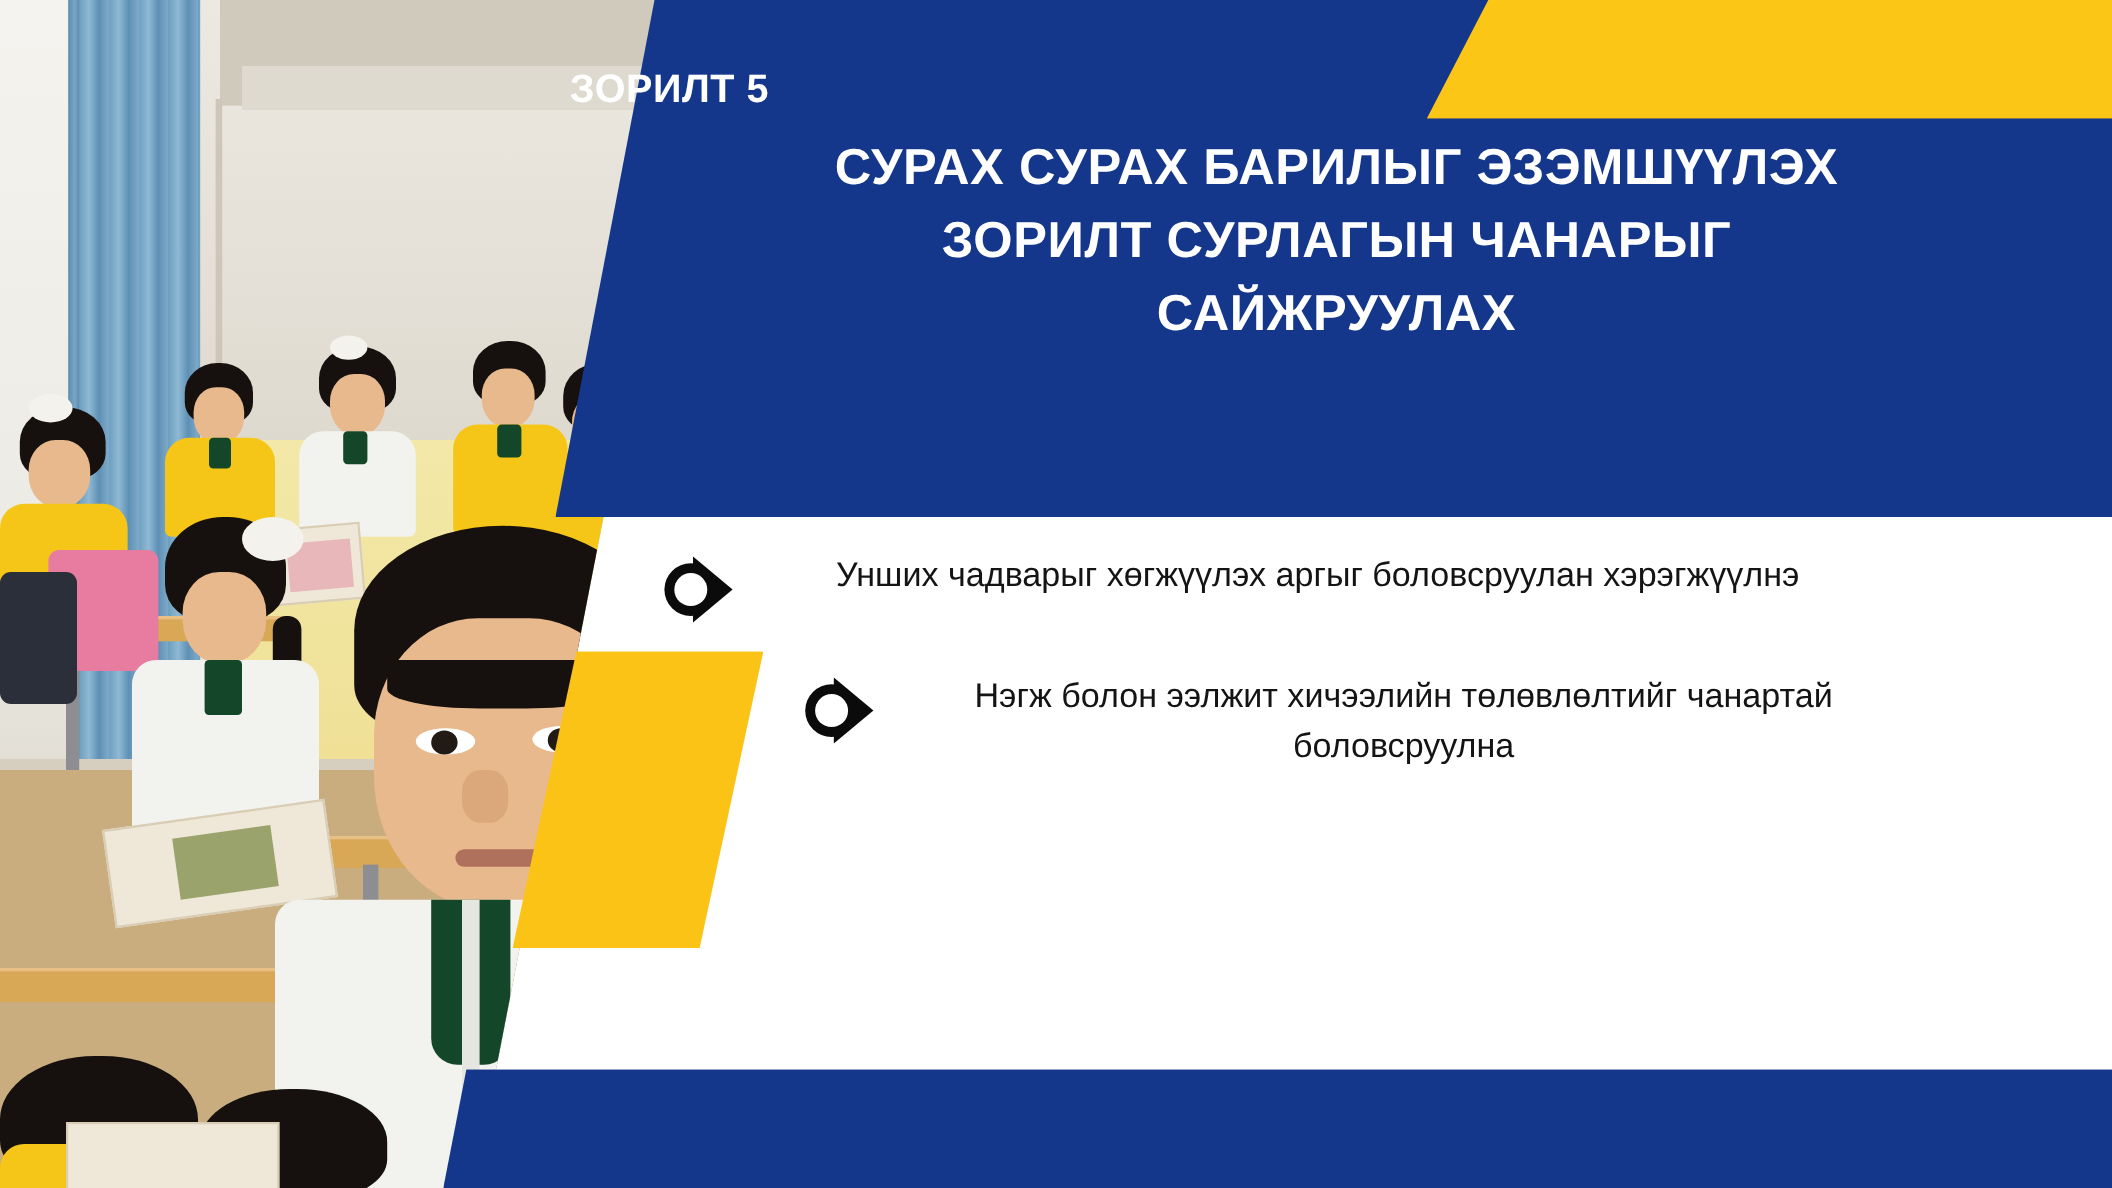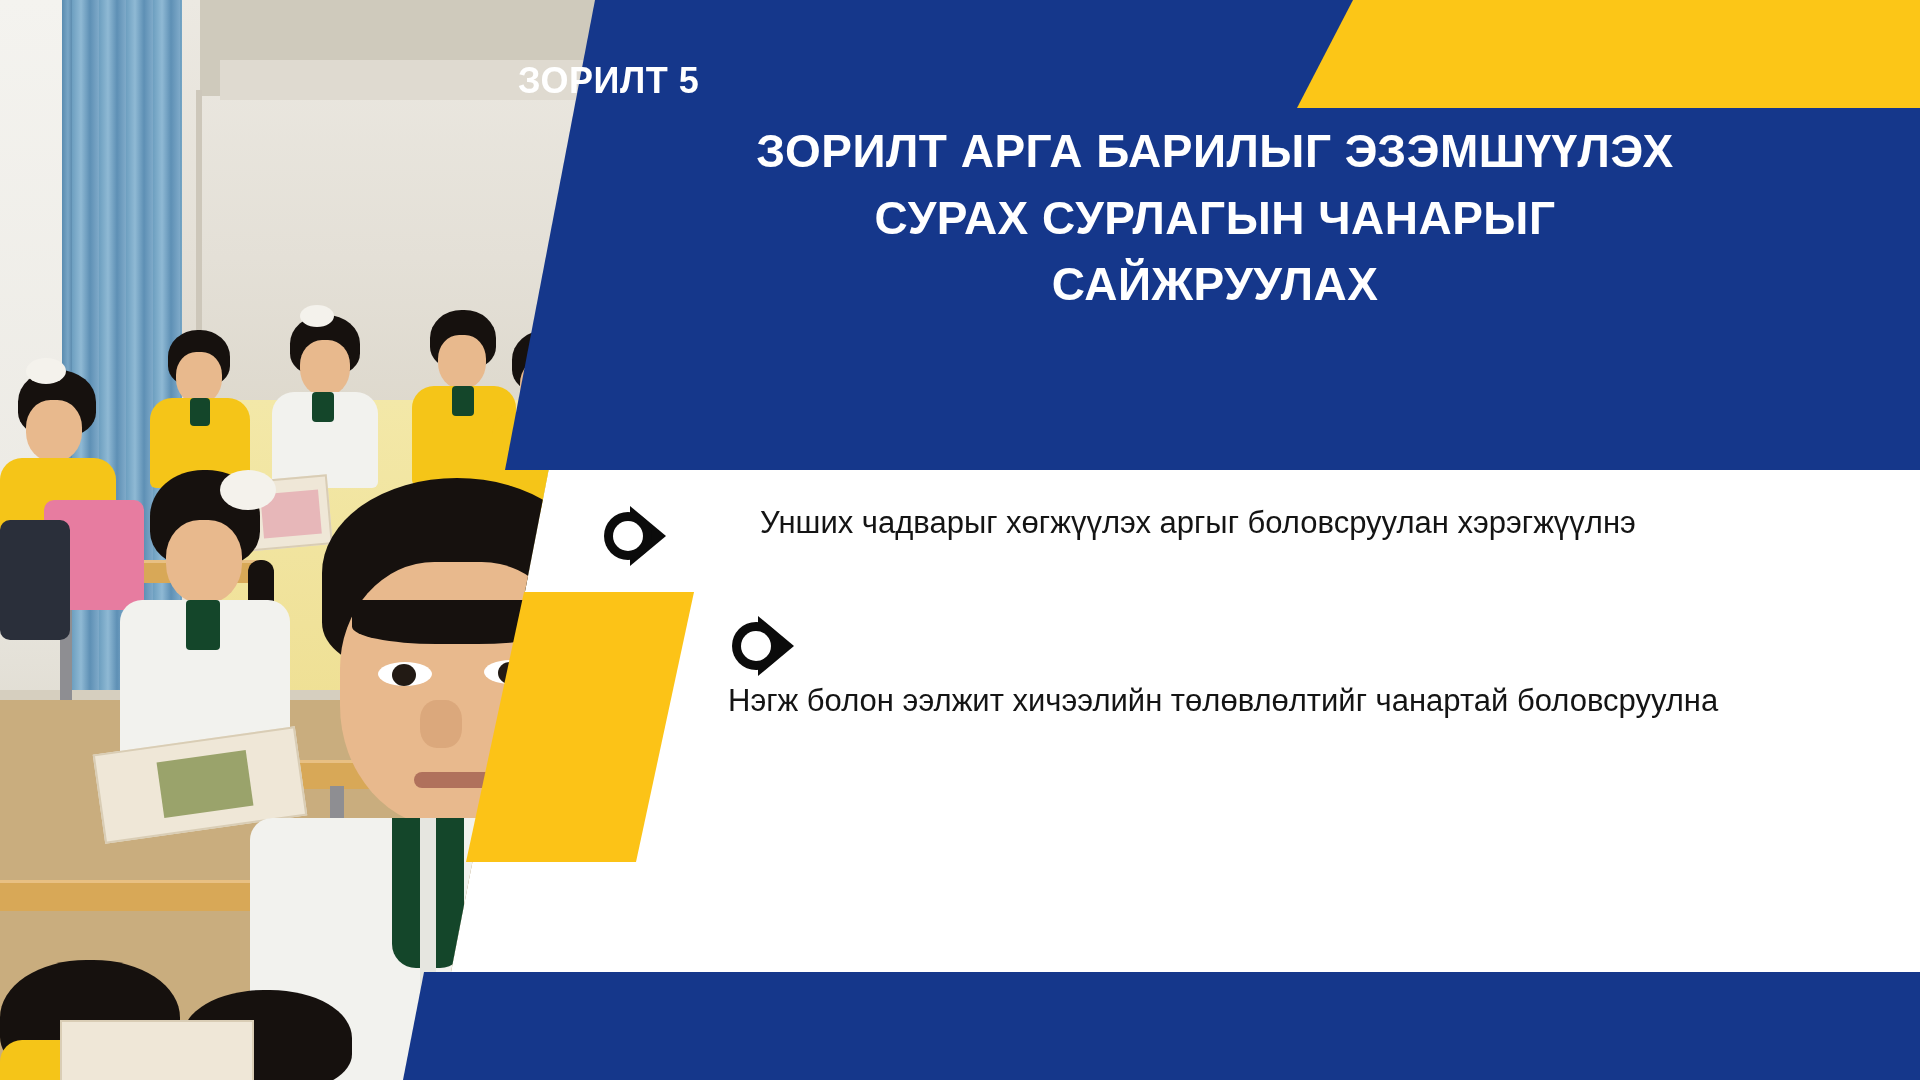--- a/index.html
+++ b/index.html
@@ -148,21 +148,21 @@
   }
   .bullet-text {
     flex: 1 1 auto;
     color: #141414;
     font-size: 31px;
     line-height: 1.46;
     text-align: center;
     font-family: "Liberation Sans", sans-serif;
   }
   .r1 { margin-left: 0px;   width: 1100px; }
-  .r2 { margin-left: 128px; width: 1000px; flex-direction: column; }
+  .r2 { margin-left: 128px; width: 1000px; }
   .r3 { margin-left: 376px; width: 760px;  }
 </style>
 </head>
 <body>
 
 <div id="slide">
 
   <div class="photo-clip">
     <div class="photo">
       <div class="ph-wall-top"></div>
@@ -277,22 +277,22 @@
   <div class="blue-header"></div>
 
   <div class="yellow-top"></div>
   <div class="yellow-mid"></div>
 
   <div class="blue-footer"></div>
 
   <div class="kicker">ЗОРИЛТ 5</div>
 
   <div class="title">
-    <div>ЗОРИЛТ АРГА БАРИЛЫГ ЭЗЭМШҮҮЛЭХ</div>
-    <div>СУРАХ СУРЛАГЫН ЧАНАРЫГ</div>
+    <div>СУРАХ СУРАХ БАРИЛЫГ ЭЗЭМШҮҮЛЭХ</div>
+    <div>ЗОРИЛТ СУРЛАГЫН ЧАНАРЫГ</div>
     <div>САЙЖРУУЛАХ</div>
   </div>
 
   <div class="bullets">
 
     <div class="bullet-row r1">
       <div class="bullet-icon">
         <svg viewBox="0 0 72 64" width="72" height="64" aria-hidden="true">
           <path d="M30 2 L66 32 L30 62 Z" fill="#0b0b0b"></path>
           <circle cx="28" cy="32" r="24" fill="#0b0b0b"></circle>

